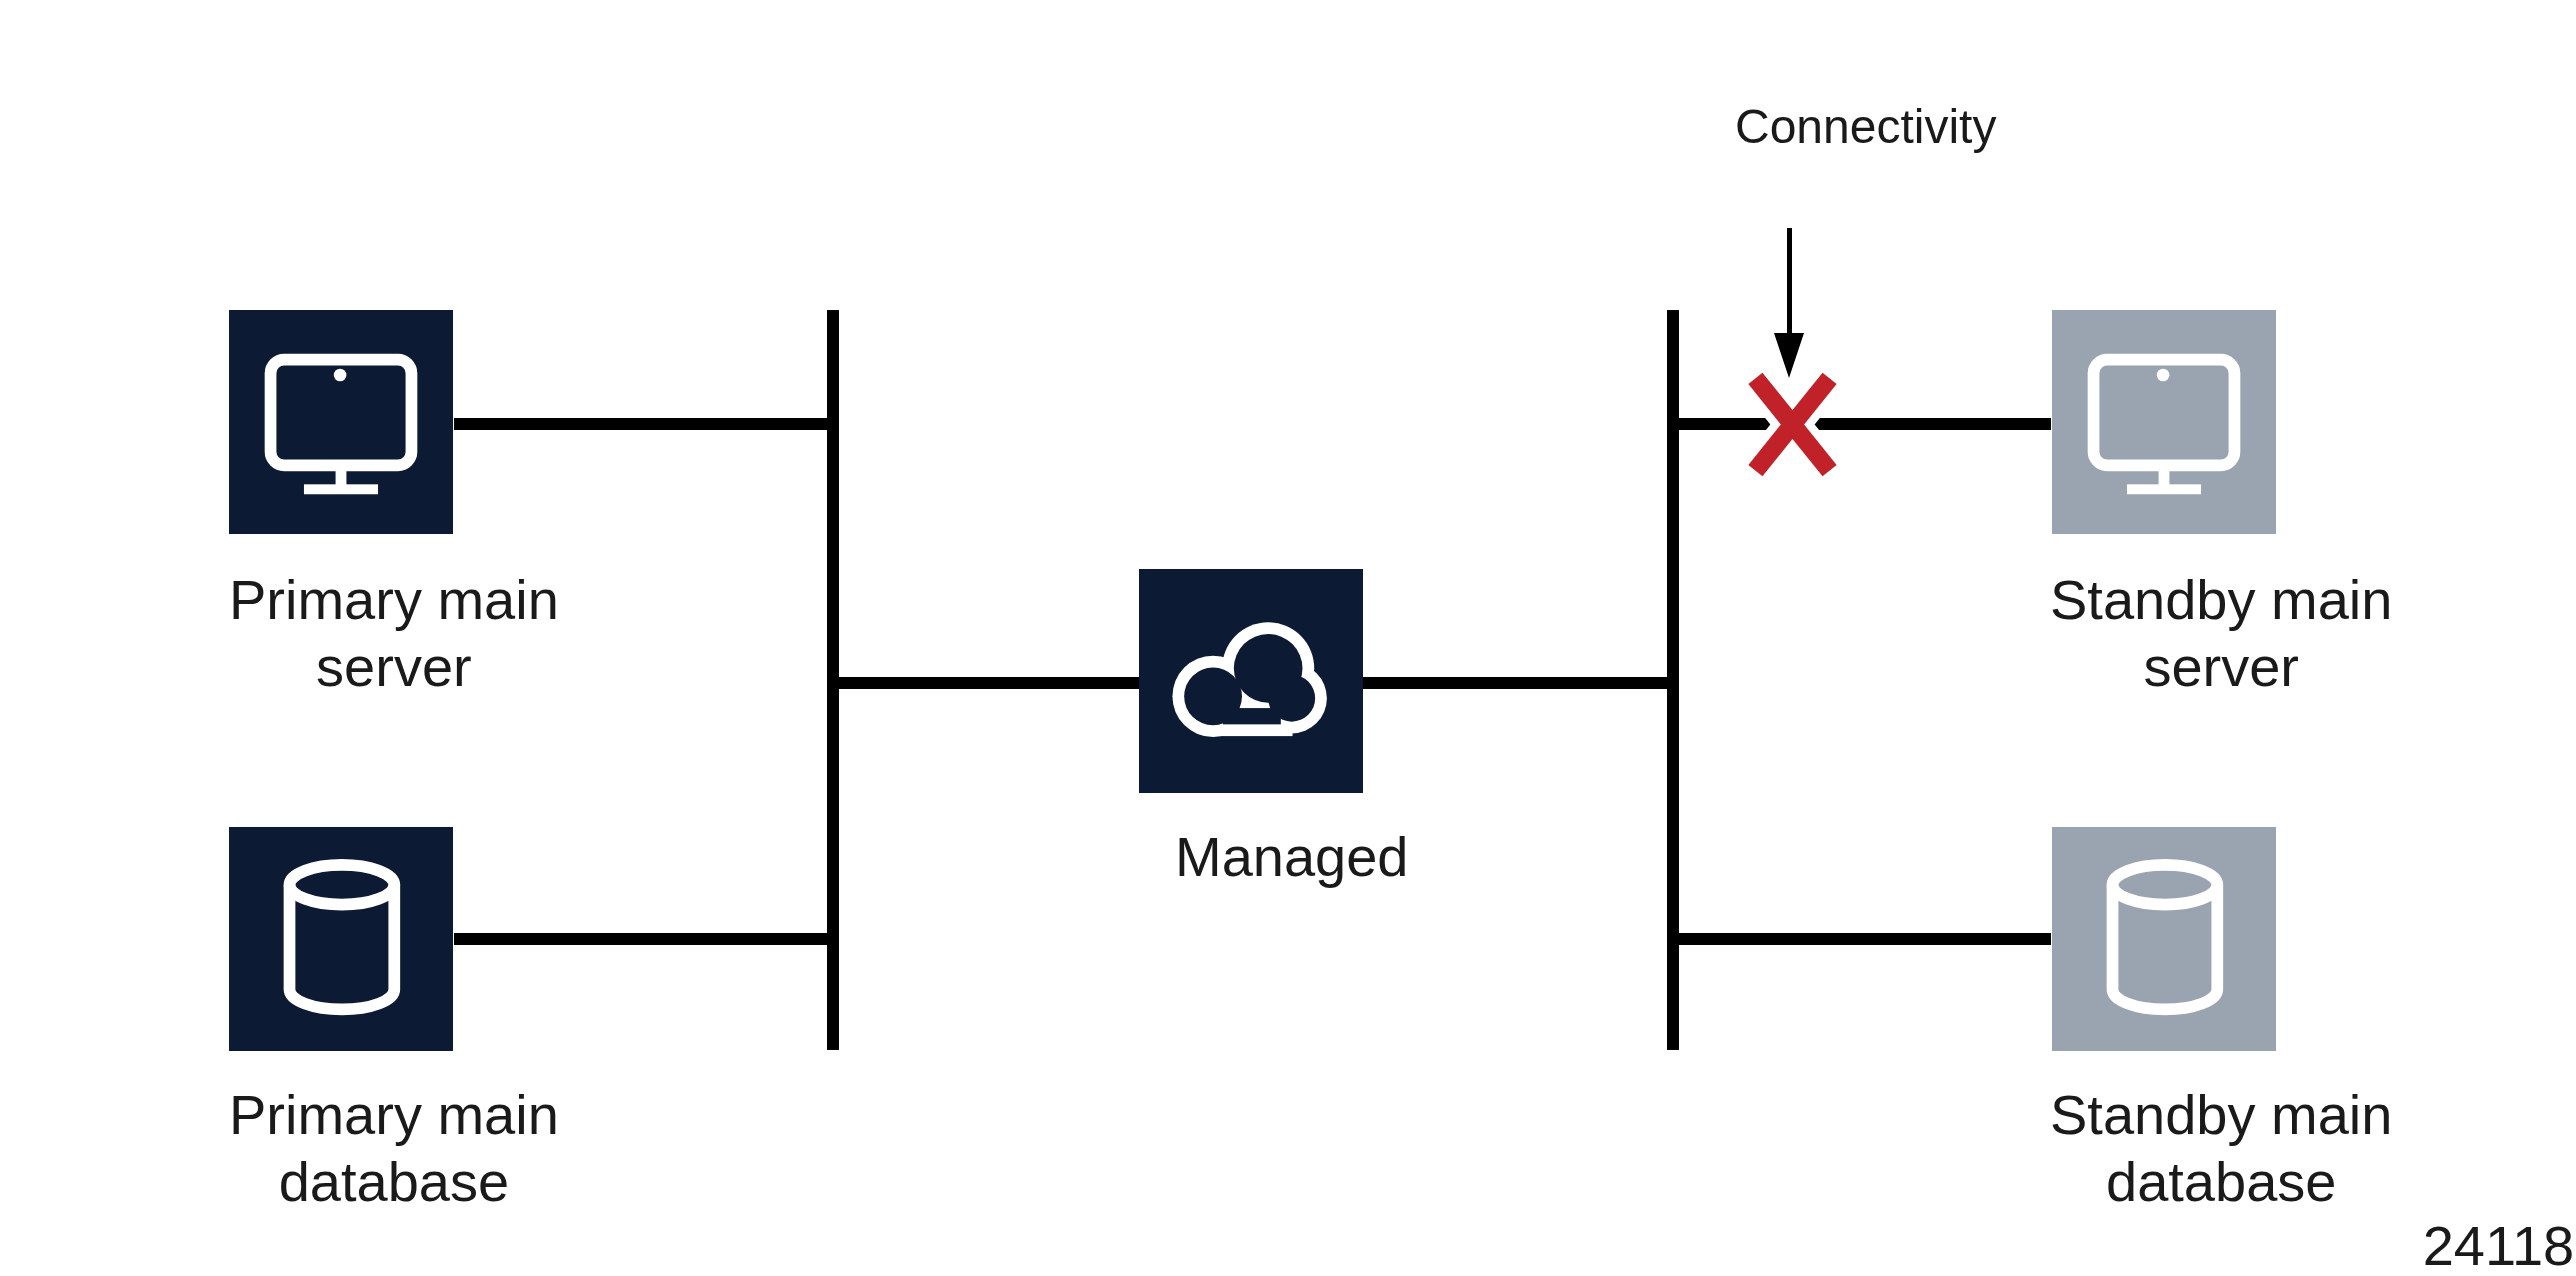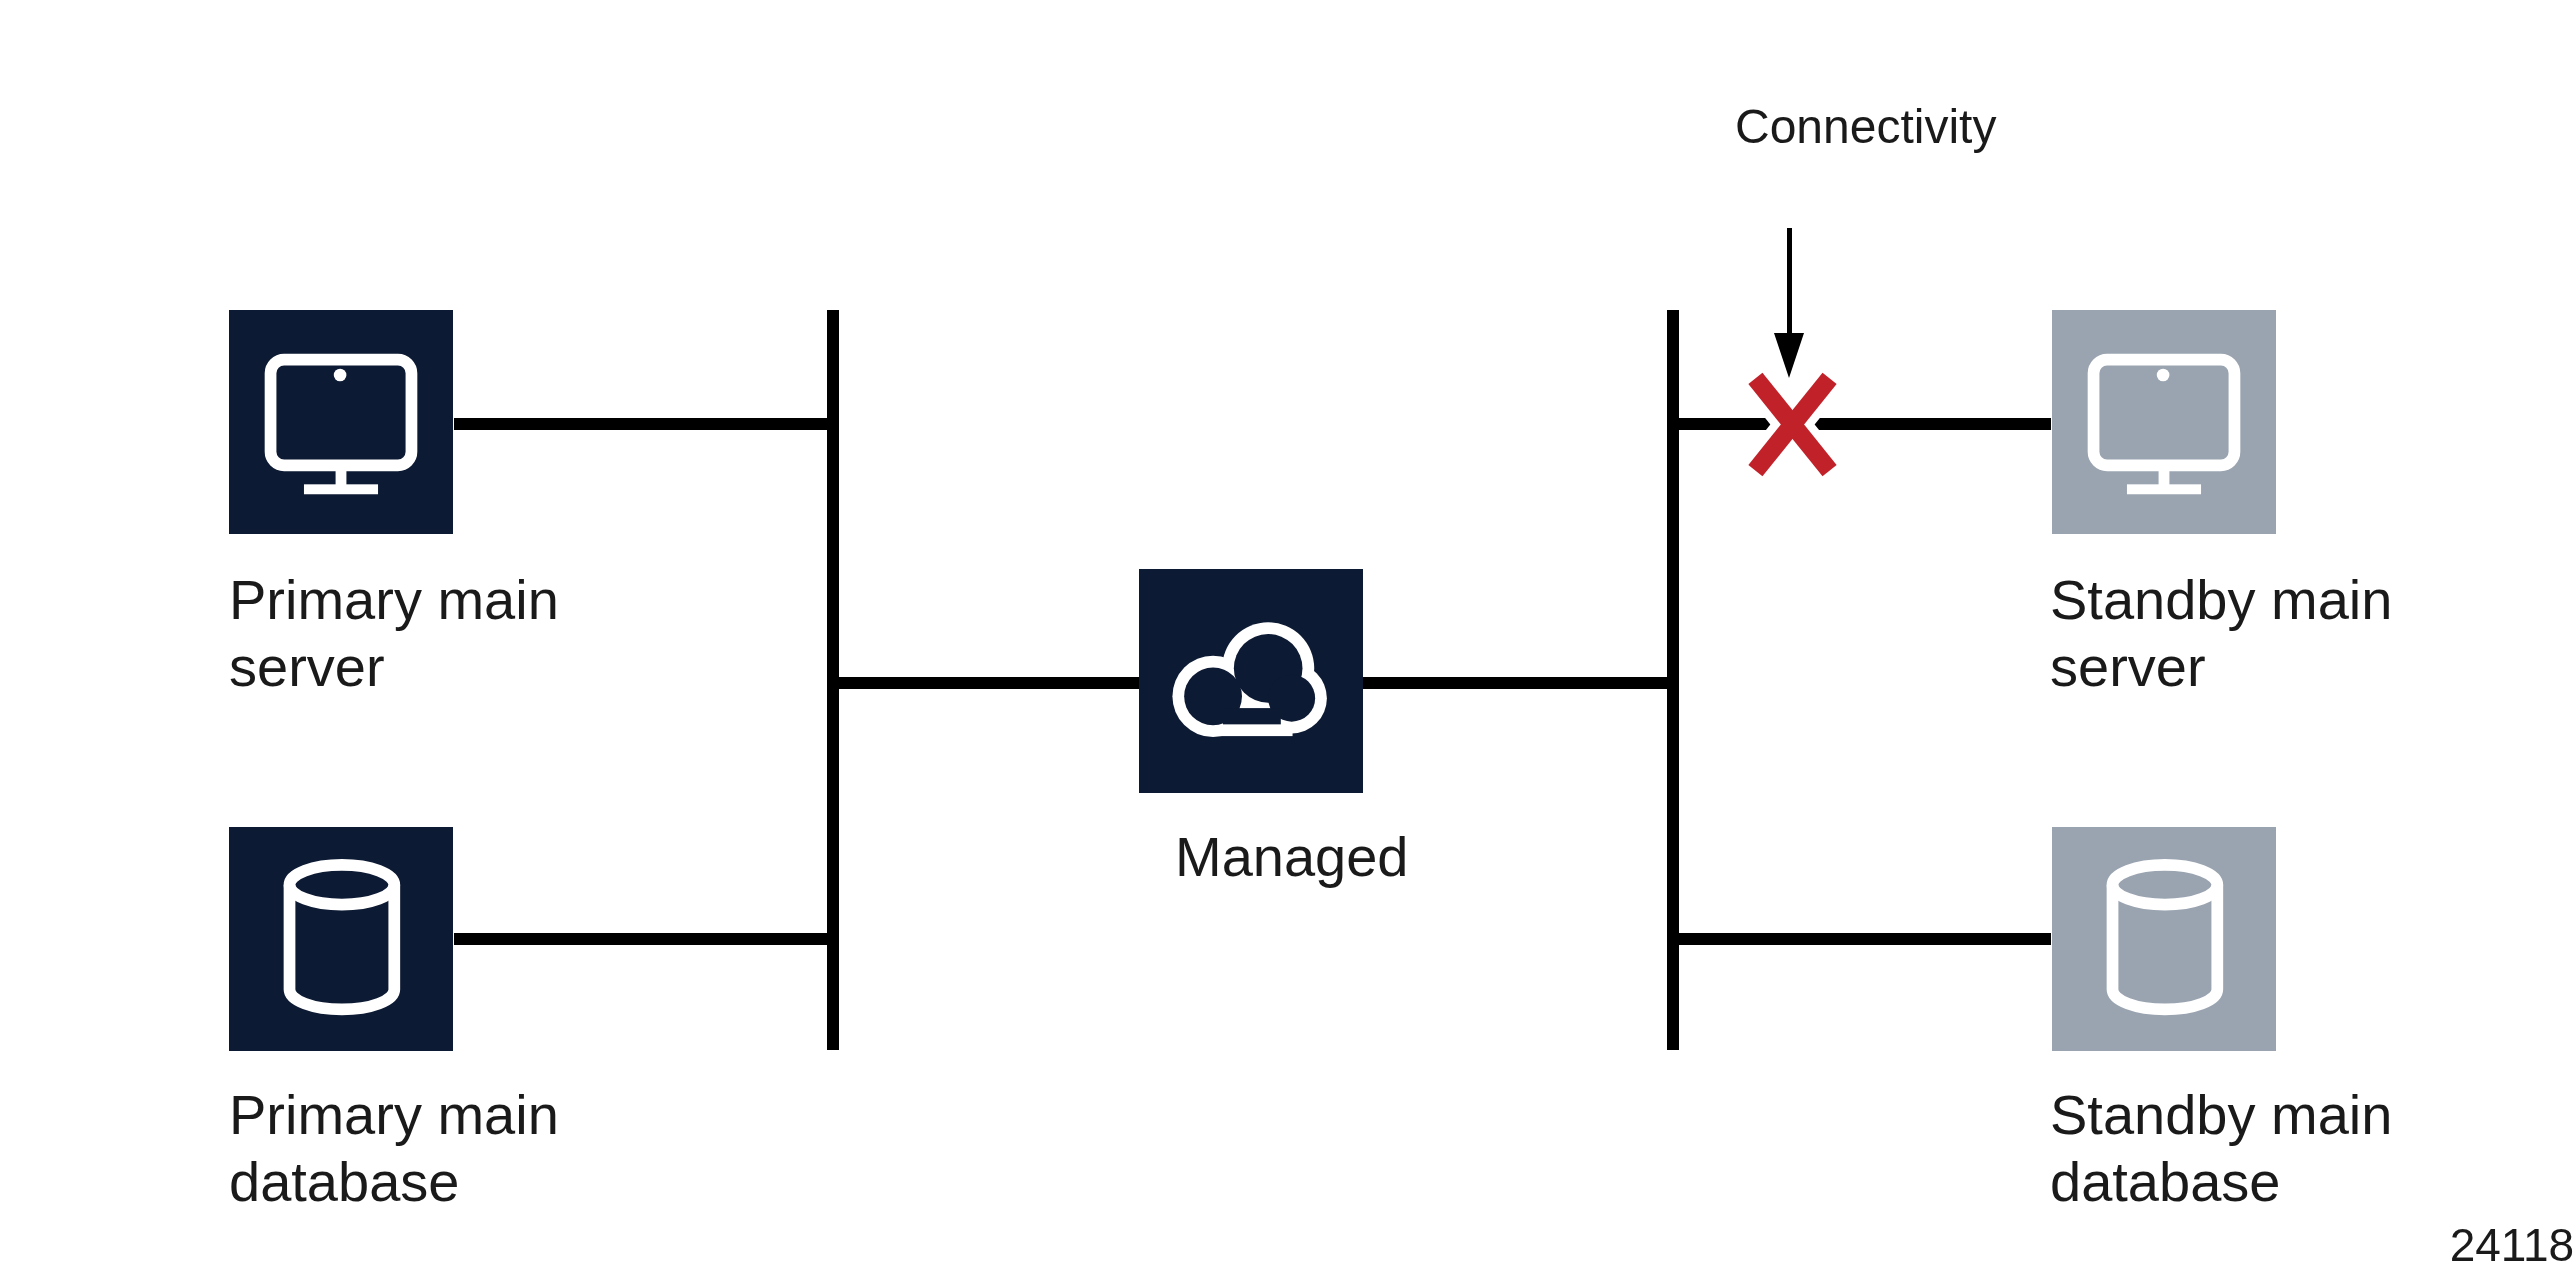--- a/index.html
+++ b/index.html
@@ -21,25 +21,26 @@
   .node.navy{background:var(--navy);}
   .node.gray{background:var(--gray);}
   .node svg{display:block;width:224px;height:224px;}
   .hline{position:absolute;height:11.8px;background:var(--line);}
   .vline{position:absolute;width:11.8px;background:var(--line);}
   .label{
     position:absolute;
     font-size:56px;line-height:67px;
     color:var(--text);
     white-space:nowrap;
+    text-align:center;
   }
   .fig-number{
     position:absolute;
     right:1.8px;top:1220px;
-    font-size:46px;line-height:51px;
+    font-size:56px;line-height:51px;
     color:var(--text);
   }
   .annotation{
     position:absolute;left:1735px;top:93px;
     font-size:48px;line-height:67px;
     color:var(--text);white-space:nowrap;
   }
   .arrow-shaft{
     position:absolute;left:1787px;top:228px;
     width:5.4px;height:105px;background:var(--line);

